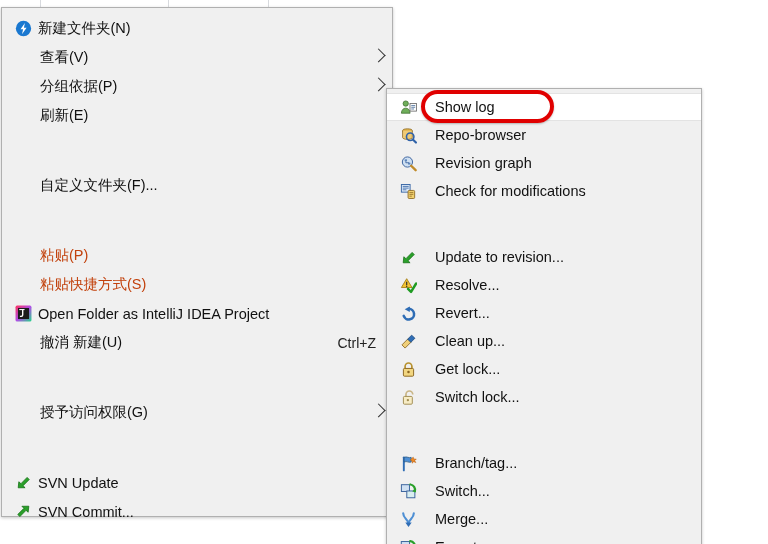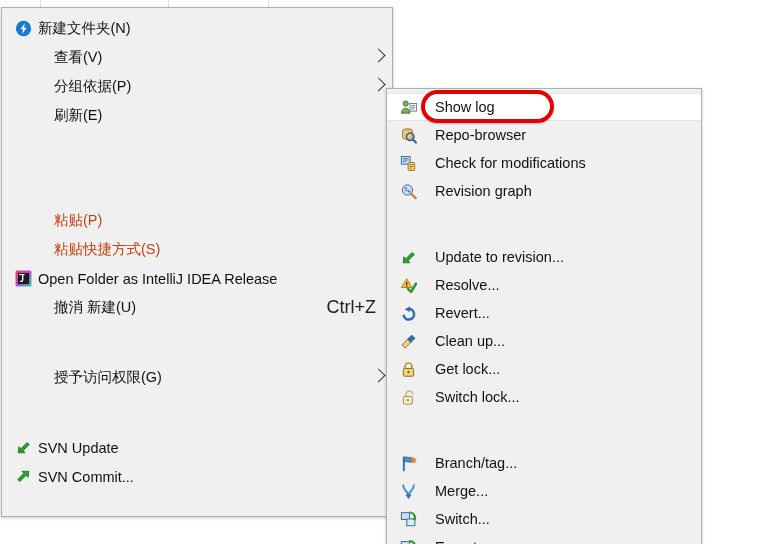--- a/index.html
+++ b/index.html
@@ -26,35 +26,35 @@
     font-size:14.5px;color:#111;white-space:nowrap;
   }
   .row.sep{height:1px;padding:0;margin:5px 0;}
   .row.sep .line{height:1px;background:#d7d7d7;width:100%;}
   .row .ico{
     width:22px;min-width:22px;height:20px;position:relative;
     display:flex;align-items:center;justify-content:center;margin-right:4px;
   }
   .row .lbl{flex:0 0 auto;}
   .row.disabled .lbl{color:#c2410c;}
-  .row .accel{margin-left:auto;padding-right:16px;font-size:18px;color:#222;}
+  .row .accel{margin-left:auto;padding-right:16px;font-size:14px;color:#222;}
   .row .chev{
     position:absolute;right:12px;top:50%;transform:translateY(-50%);
     width:9px;height:9px;border-right:1.6px solid #333;border-top:1.6px solid #333;
     transform-origin:center;
     rotate:45deg;
     margin-top:-4px;
   }
   .row.hl{background:#ffffff;border-top:1px solid #e3e3e3;border-bottom:1px solid #e3e3e3;}
 
   
   #ctxmenu{left:1px;top:7px;width:392px;height:510px;}
   #ctxmenu .menu-inner{padding:6px 0 6px 0;}
   #ctxmenu .row{height:29px;padding-left:10px;}
-  #ctxmenu .row .lbl{margin-left:16px;}
+  #ctxmenu .row .lbl{margin-left:2px;}
   #ctxmenu .row.withicon .lbl{margin-left:0;}
   #ctxmenu .row.sep{margin:6px 0;}
   #ctxmenu .row.sep .line{margin:0 12px 0 14px;width:auto;}
 
   
   #submenu{left:386px;top:88px;width:316px;height:470px;}
   #submenu .menu-inner{padding:4px 0;}
   #submenu .row{height:28px;padding-left:10px;text-align:right;}
   #submenu .row .lbl{margin-left:12px;}
   #submenu .row.sep .line{margin:0 12px 0 14px;width:auto;}
@@ -99,20 +99,24 @@
           <span class="ico"></span>
           <span class="lbl">分组依据(P)</span>
           <span class="chev"></span>
         </div>
         <div class="row">
           <span class="ico"></span>
           <span class="lbl">刷新(E)</span>
         </div>
         <div class="row sep">
           <div class="line"></div>
+        </div>
+        <div class="row">
+          <span class="ico"></span>
+          <span class="lbl">自定义文件夹(F)...</span>
         </div>
         <div class="row sep">
           <div class="line"></div>
         </div>
         <div class="row disabled">
           <span class="ico"></span>
           <span class="lbl">粘贴(P)</span>
         </div>
         <div class="row disabled">
           <span class="ico"></span>
@@ -127,21 +131,21 @@
                   <stop offset=".5" stop-color="#b24de8"></stop>
                   <stop offset="1" stop-color="#21d789"></stop>
                 </linearGradient>
               </defs>
               <rect x="0.5" y="0.5" width="15" height="15" rx="1.5" fill="url(#ij)"></rect>
               <rect x="2.8" y="2.8" width="10.4" height="10.4" fill="#1b1b1b"></rect>
               <rect x="4" y="3.8" width="5" height="1" fill="#fff"></rect>
               <path d="M6.6 4.3 h1.3 v5.1 a1.9 1.9 0 0 1-1.9 1.9 h-1.4 v-1.2 h1.1 a.9.9 0 0 0 .9-.9 z" fill="#fff"></path>
             </svg>
           </span>
-          <span class="lbl">Open Folder as IntelliJ IDEA Release</span>
+          <span class="lbl">Open Folder as IntelliJ IDEA Project</span>
         </div>
         <div class="row">
           <span class="ico"></span>
           <span class="lbl">撤消 新建(U)</span>
           <span class="accel">Ctrl+Z</span>
         </div>
         <div class="row sep">
           <div class="line"></div>
         </div>
         <div class="row">
@@ -187,44 +191,44 @@
         <div class="row withicon">
           <span class="ico">
             <svg class="ic" viewBox="0 0 16 16" xmlns="http://www.w3.org/2000/svg">
               <ellipse cx="7" cy="3.6" rx="4.6" ry="1.9" fill="#e0b24a" stroke="#8a6520" stroke-width=".7"></ellipse>
               <path d="M2.4 3.6v6.2c0 1 2.1 1.9 4.6 1.9s4.6-.9 4.6-1.9V3.6" fill="#efca74" stroke="#8a6520" stroke-width=".7"></path>
               <circle cx="9.6" cy="9.2" r="3.5" fill="none" stroke="#2f62a8" stroke-width="1.5"></circle>
               <path d="M12.1 11.7 L15 14.6" stroke="#2f62a8" stroke-width="2" stroke-linecap="round"></path>
             </svg>
           </span>
           <span class="lbl">Repo-browser</span>
-        </div>
-        <div class="row withicon">
-          <span class="ico">
-            <svg class="ic" viewBox="0 0 16 16" xmlns="http://www.w3.org/2000/svg">
-              <rect x="1.3" y="1.4" width="8.2" height="7.2" fill="#dbe8f7" stroke="#3b68a6" stroke-width=".9"></rect>
-              <path d="M2.6 3.2h5.6M2.6 4.8h5.6M2.6 6.4h3.4" stroke="#3b68a6" stroke-width=".8"></path>
-              <rect x="7.6" y="7" width="6.2" height="7.6" rx="1" fill="#f0cf6d" stroke="#8a6520" stroke-width=".8"></rect>
-              <path d="M8.9 9h3.6M8.9 10.7h3.6M8.9 12.4h2.2" stroke="#8a6520" stroke-width=".7"></path>
-            </svg>
-          </span>
-          <span class="lbl">Check for modifications</span>
         </div>
         <div class="row withicon">
           <span class="ico">
             <svg class="ic" viewBox="0 0 16 16" xmlns="http://www.w3.org/2000/svg">
               <circle cx="7" cy="6.6" r="4.8" fill="#cfe0f2" stroke="#39619c" stroke-width=".9"></circle>
               <rect x="4.4" y="4.1" width="2.2" height="1.7" fill="#5d86bd"></rect>
               <rect x="7.6" y="7.3" width="2.2" height="1.7" fill="#5d86bd"></rect>
               <path d="M5.5 5.8v1.5h3.2" stroke="#39619c" stroke-width=".8" fill="none"></path>
               <path d="M10.5 10.1 L14.7 14.3" stroke="#c08b2a" stroke-width="2.2" stroke-linecap="round"></path>
             </svg>
           </span>
           <span class="lbl">Revision graph</span>
         </div>
+        <div class="row withicon">
+          <span class="ico">
+            <svg class="ic" viewBox="0 0 16 16" xmlns="http://www.w3.org/2000/svg">
+              <rect x="1.3" y="1.4" width="8.2" height="7.2" fill="#dbe8f7" stroke="#3b68a6" stroke-width=".9"></rect>
+              <path d="M2.6 3.2h5.6M2.6 4.8h5.6M2.6 6.4h3.4" stroke="#3b68a6" stroke-width=".8"></path>
+              <rect x="7.6" y="7" width="6.2" height="7.6" rx="1" fill="#f0cf6d" stroke="#8a6520" stroke-width=".8"></rect>
+              <path d="M8.9 9h3.6M8.9 10.7h3.6M8.9 12.4h2.2" stroke="#8a6520" stroke-width=".7"></path>
+            </svg>
+          </span>
+          <span class="lbl">Check for modifications</span>
+        </div>
         <div class="row sep">
           <div class="line"></div>
         </div>
         <div class="row withicon">
           <span class="ico">
             <svg class="ic" viewBox="0 0 16 16" xmlns="http://www.w3.org/2000/svg">
               <path d="M3 13 L3.6 7.3 L5.6 9.1 L11.4 3.2 L13.4 5.2 L7.6 11 L9.5 12.9 Z" fill="#2aa02a" stroke="#0f6b0f" stroke-width=".7" stroke-linejoin="round"></path>
             </svg>
           </span>
           <span class="lbl">Update to revision...</span>
@@ -287,41 +291,41 @@
               <path d="M3.6 14.5V2.2" stroke="#2f6db5" stroke-width="1.8" stroke-linecap="round"></path>
               <path d="M3.9 2.2 c2.6-1.3 4.4 1.1 6.6 0 v4.4 c-2.2 1.1-4 -1.3-6.6 0 z" fill="#4e8fd4" stroke="#24537f" stroke-width=".7"></path>
               <path d="M12.4 2 l.9 2 2-.2-1.5 1.5 1.1 1.8-2-.8-1.5 1.4.1-2.1-1.8-1Z" fill="#f08a25" stroke="#b3590c" stroke-width=".5"></path>
             </svg>
           </span>
           <span class="lbl">Branch/tag...</span>
         </div>
         <div class="row withicon">
           <span class="ico">
             <svg class="ic" viewBox="0 0 16 16" xmlns="http://www.w3.org/2000/svg">
-              <path d="M3 2.2 C3 7.4 8 7.6 8 12.2" fill="none" stroke="#4e8fd4" stroke-width="2" stroke-linecap="round"></path>
-              <path d="M13 2.2 C13 7.4 8 7.6 8 12.2" fill="none" stroke="#4e8fd4" stroke-width="2" stroke-linecap="round"></path>
-              <path d="M5 10.8 L8 15 L11 10.8 Z" fill="#2f6db5"></path>
-            </svg>
-          </span>
-          <span class="lbl">Merge...</span>
-        </div>
-        <div class="row withicon">
-          <span class="ico">
-            <svg class="ic" viewBox="0 0 16 16" xmlns="http://www.w3.org/2000/svg">
               <rect x="1.3" y="1.6" width="7.6" height="6.4" fill="#cfe0f2" stroke="#39619c" stroke-width=".9"></rect>
               <rect x="6.4" y="7.5" width="7.6" height="6.4" fill="#d9eef0" stroke="#39619c" stroke-width=".9"></rect>
               <path d="M9.8 1.4 a5 5 0 0 1 4.2 6.3" fill="none" stroke="#2aa02a" stroke-width="2.1" stroke-linecap="round"></path>
               <path d="M15.2 8.6 L11.6 8 L13.8 5.2 Z" fill="#2aa02a"></path>
             </svg>
           </span>
           <span class="lbl">Switch...</span>
         </div>
         <div class="row withicon">
           <span class="ico">
             <svg class="ic" viewBox="0 0 16 16" xmlns="http://www.w3.org/2000/svg">
+              <path d="M3 2.2 C3 7.4 8 7.6 8 12.2" fill="none" stroke="#4e8fd4" stroke-width="2" stroke-linecap="round"></path>
+              <path d="M13 2.2 C13 7.4 8 7.6 8 12.2" fill="none" stroke="#4e8fd4" stroke-width="2" stroke-linecap="round"></path>
+              <path d="M5 10.8 L8 15 L11 10.8 Z" fill="#2f6db5"></path>
+            </svg>
+          </span>
+          <span class="lbl">Merge...</span>
+        </div>
+        <div class="row withicon">
+          <span class="ico">
+            <svg class="ic" viewBox="0 0 16 16" xmlns="http://www.w3.org/2000/svg">
               <rect x="1.2" y="2.4" width="7.8" height="6.6" fill="#cfe0f2" stroke="#39619c" stroke-width=".9"></rect>
               <rect x="6.4" y="7.8" width="7.6" height="6.2" fill="#d9eef0" stroke="#39619c" stroke-width=".9"></rect>
               <path d="M9.6 2 a5 5 0 0 1 4.4 6.2" fill="none" stroke="#2aa02a" stroke-width="2.1" stroke-linecap="round"></path>
               <path d="M15.2 9.2 L11.4 8.6 L13.8 5.8 Z" fill="#2aa02a"></path>
             </svg>
           </span>
           <span class="lbl">Export...</span>
         </div>
       </div>
   </div>

